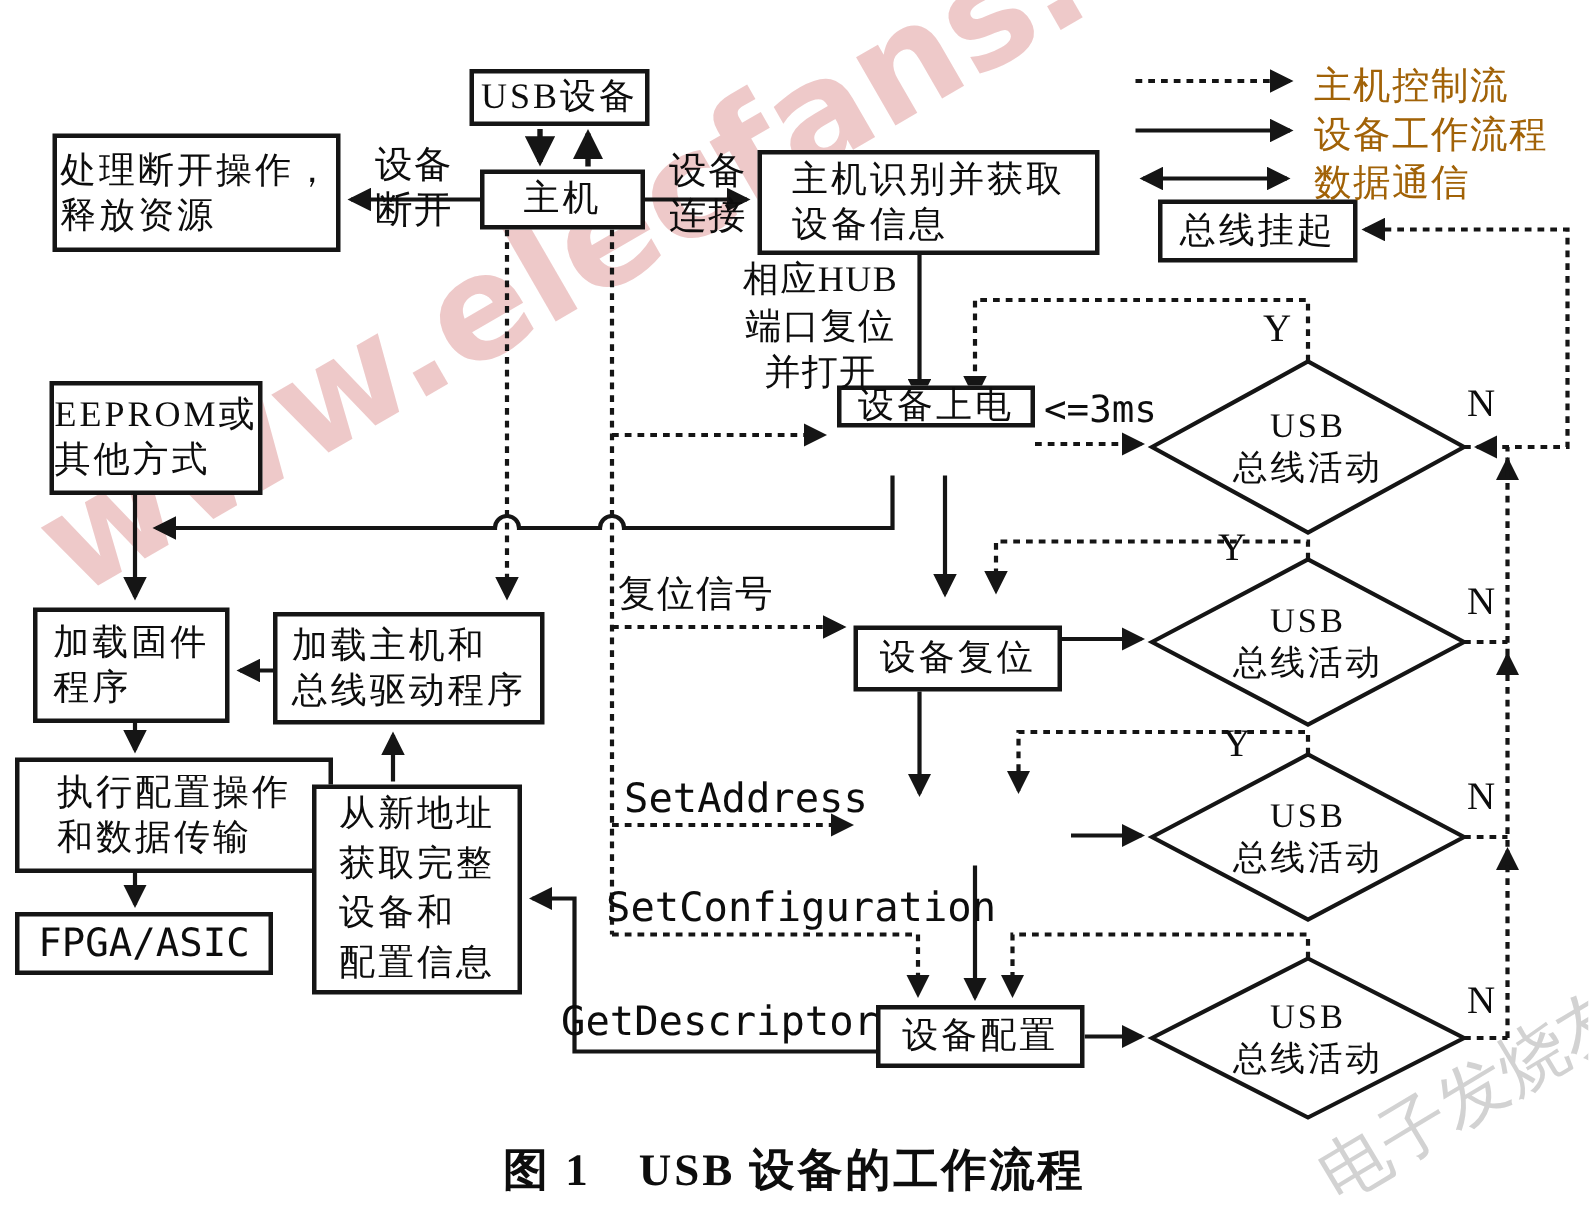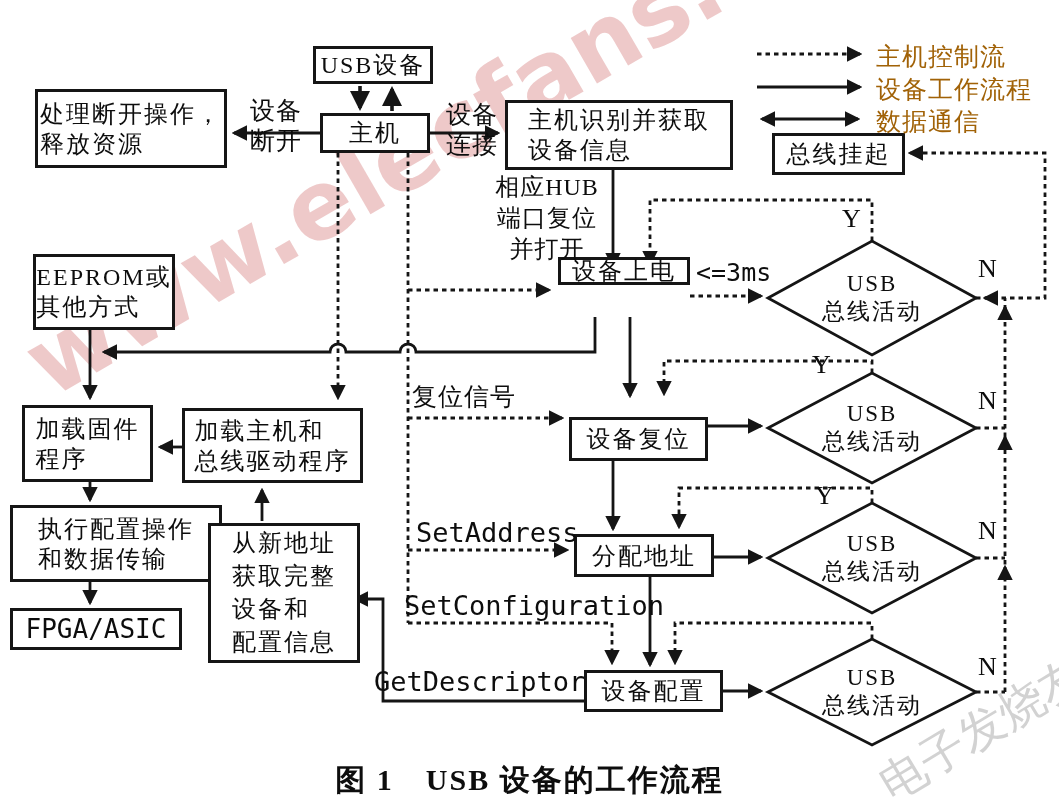--- a/index.html
+++ b/index.html
@@ -108,27 +108,26 @@
   <div class="node" style="left:33px;top:254px;width:142px;height:76px;">EEPROM或
 其他方式</div>
   <div class="node" style="left:772px;top:133px;width:133px;height:42px;">总线挂起</div>
   <div class="node" style="left:22px;top:405px;width:131px;height:77px;">加载固件
 程序</div>
   <div class="node" style="left:182px;top:408px;width:181px;height:75px;">加载主机和
 总线驱动程序</div>
   <div class="node" style="left:10px;top:505px;width:212px;height:77px;">执行配置操作
 和数据传输</div>
   <div class="node mono" style="left:10px;top:608px;width:172px;height:42px;font-size:26px;">FPGA/ASIC</div>
-  <div class="node" style="left:208px;top:523px;width:152px;height:140px;line-height:33px;">从新地址
+  <div class="node" style="left:208px;top:523px;width:140px;height:140px;line-height:33px;">从新地址
 获取完整
 设备和
 配置信息</div>
   <div class="node" style="left:558px;top:257px;width:132px;height:28px;">设备上电</div>
   <div class="node" style="left:569px;top:401px;width:139px;height:44px;margin-top:16px;">设备复位</div>
-  <div class="node" style="left:574px;top:534px;width:140px;height:43px;">分配地址</div>
   <div class="node" style="left:584px;top:670px;width:139px;height:42px;">设备配置</div>
 
   <div class="dtext" style="left:802px;top:268px;width:140px;height:60px;">USB
 总线活动</div>
   <div class="dtext" style="left:802px;top:398px;width:140px;height:60px;">USB
 总线活动</div>
   <div class="dtext" style="left:802px;top:528px;width:140px;height:60px;">USB
 总线活动</div>
   <div class="dtext" style="left:802px;top:662px;width:140px;height:60px;">USB
 总线活动</div>

